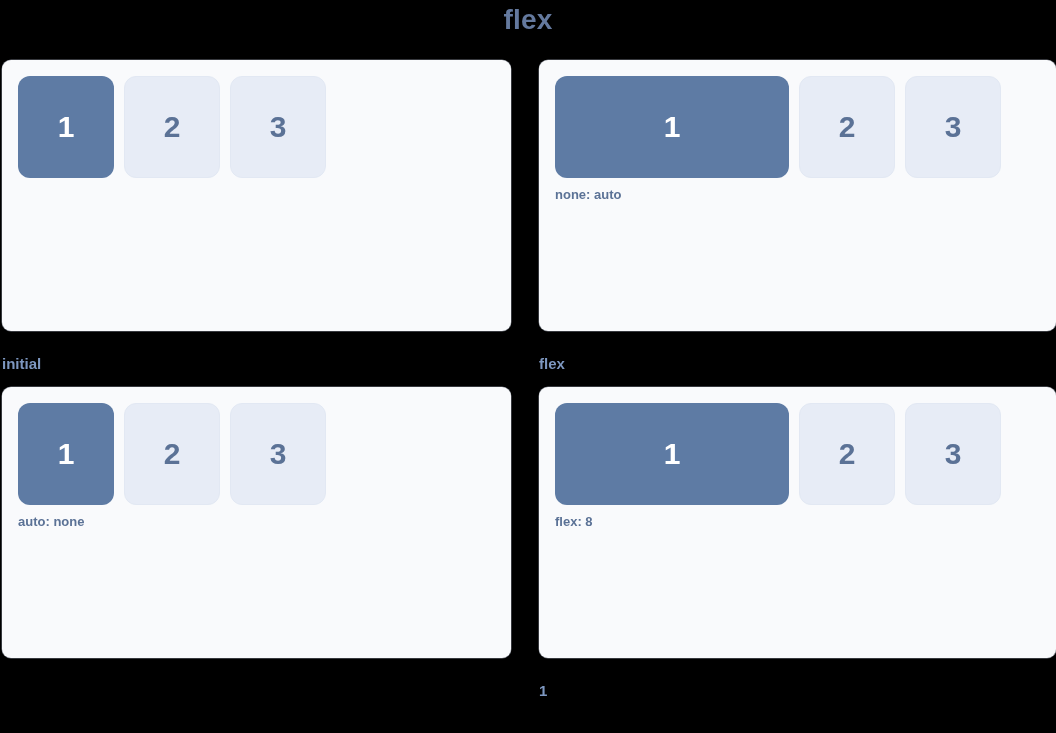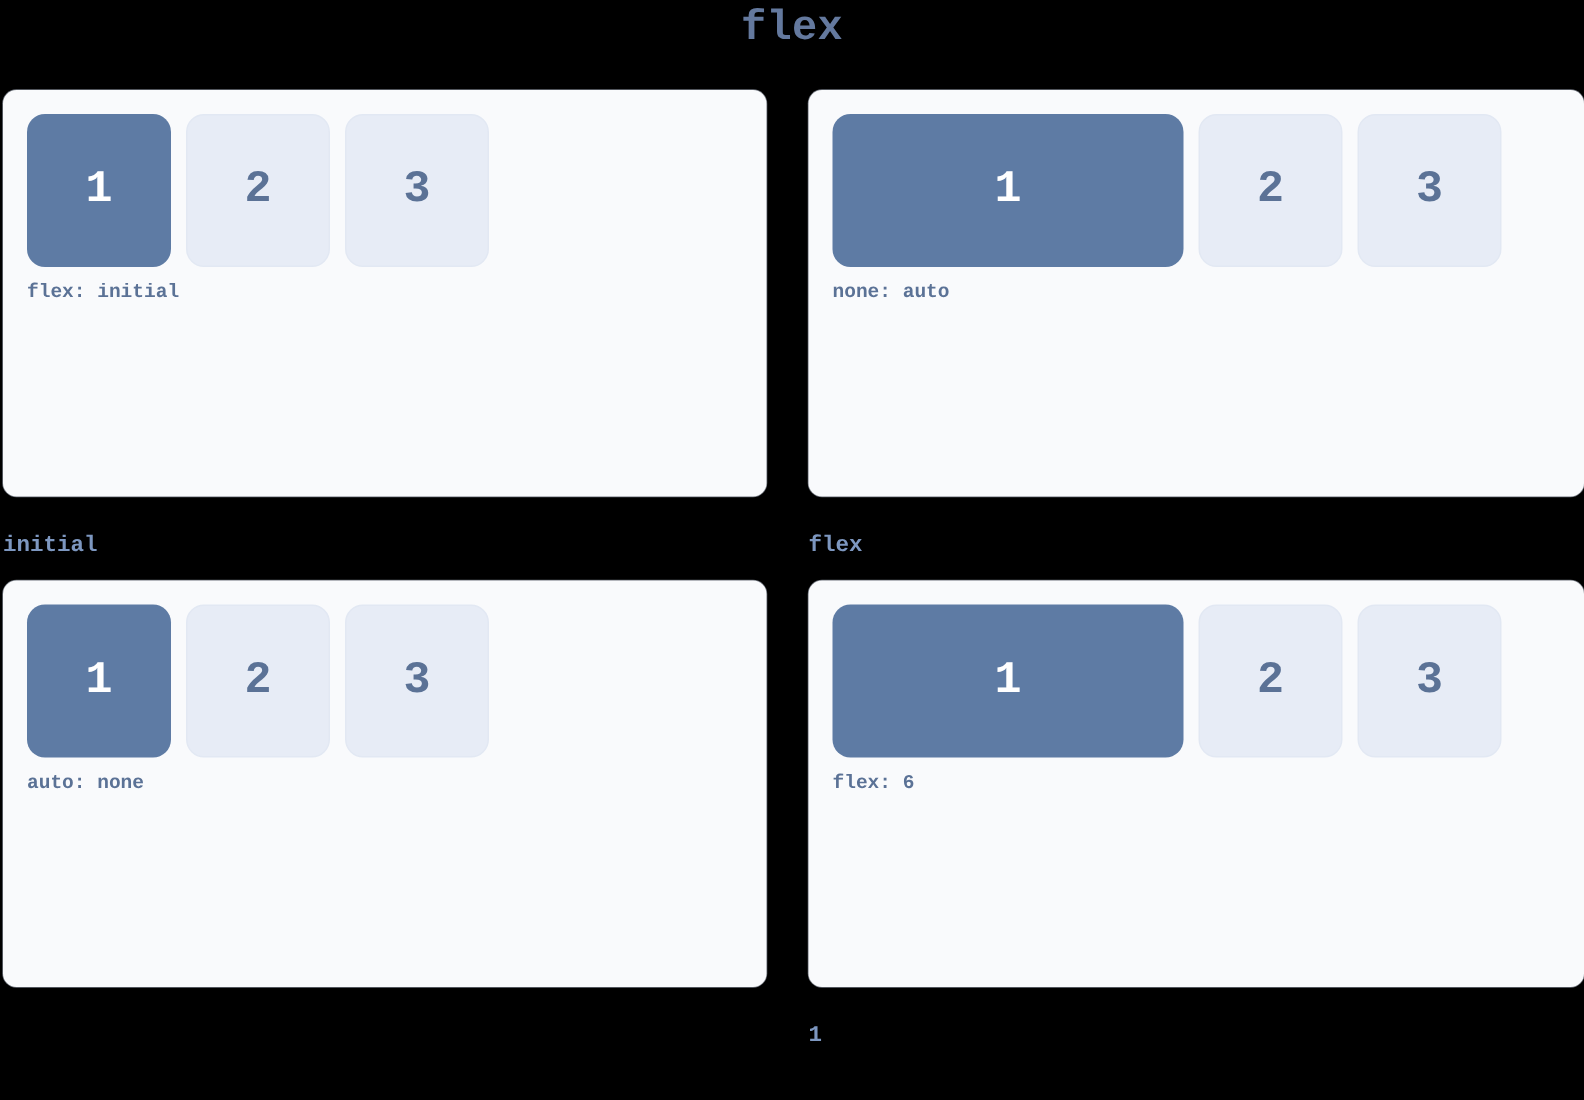--- a/index.html
+++ b/index.html
@@ -15,21 +15,20 @@
     font-family: "Liberation Sans", sans-serif;
     -webkit-font-smoothing: antialiased;
   }
 
   .page {
     position: relative;
     width: 1056px;
     height: 733px;
     background: #000000;
     box-sizing: border-box;
-    font-family: Liberation Mono, monospace;
   }
 
   .page-title {
     text-align: center;
     font-size: 28px;
     font-weight: bold;
     color: #64799e;
     line-height: 1;
     padding-top: 6px;
     margin: 0 0 0 0;
@@ -143,21 +142,20 @@
 
     <div class="row">
 
       <div class="cell">
         <div class="demo-card variant-initial">
           <div class="flex-row">
             <div class="box primary">1</div>
             <div class="box secondary">2</div>
             <div class="box secondary">3</div>
           </div>
-          <div class="code-label">flex: initial</div>
         </div>
         <div class="card-caption">initial</div>
       </div>
 
       <div class="cell right">
         <div class="demo-card variant-auto">
           <div class="flex-row">
             <div class="box primary">1</div>
             <div class="box secondary">2</div>
             <div class="box secondary">3</div>
@@ -184,21 +182,21 @@
         </div>
       </div>
 
       <div class="cell right">
         <div class="demo-card variant-one">
           <div class="flex-row">
             <div class="box primary">1</div>
             <div class="box secondary">2</div>
             <div class="box secondary">3</div>
           </div>
-          <div class="code-label">flex: 6</div>
+          <div class="code-label">flex: 8</div>
         </div>
         <div class="card-caption">1</div>
       </div>
 
     </div>
 
   </div>
 </div>
 
 </body></html>

